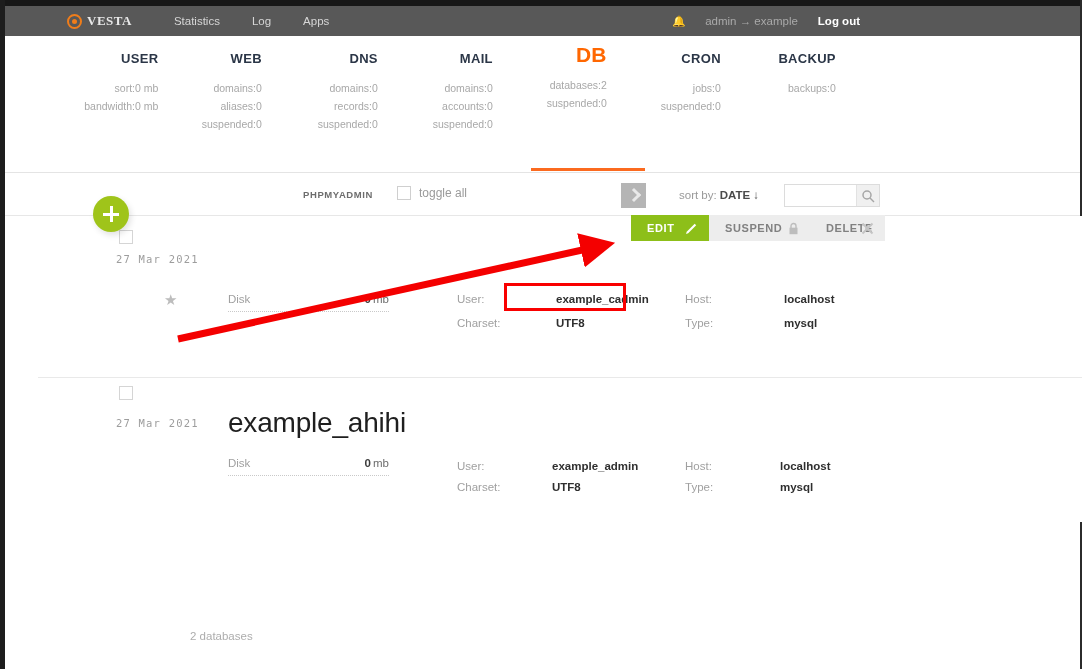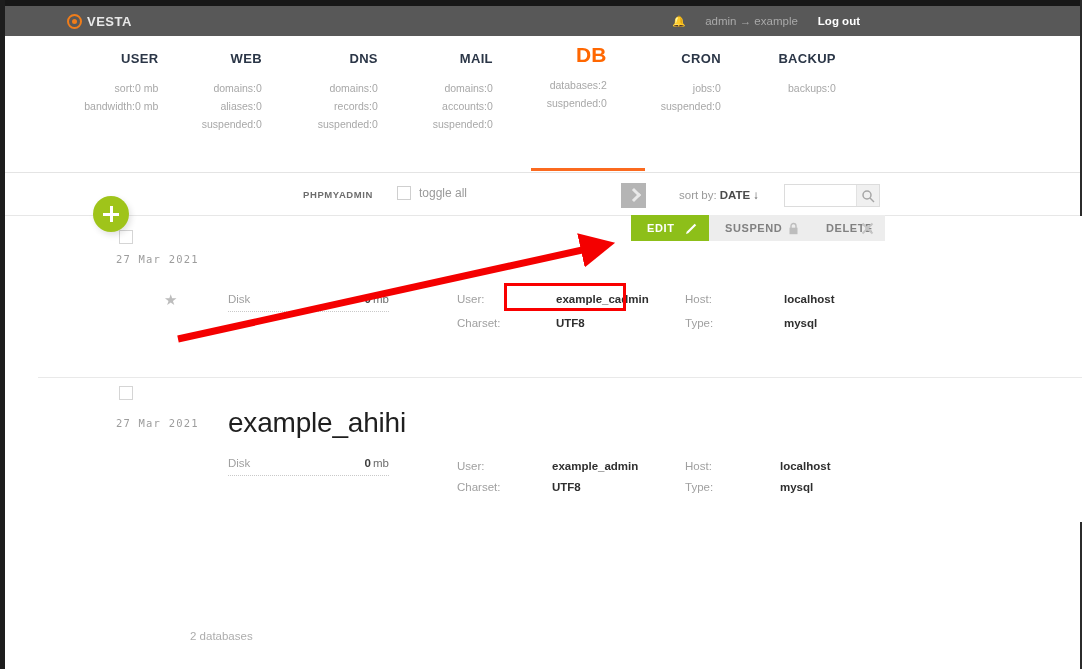--- a/index.html
+++ b/index.html
@@ -64,21 +64,21 @@
     left: 3px; top: 3px;
     width: 5px; height: 5px;
     border-radius: 50%;
     background: #f07d1a;
   }
   .brand-name {
     color: #e8e8e8;
     font-size: 13px;
     font-weight: bold;
     letter-spacing: 0.5px;
-    font-family: Liberation Sans, sans-serif;
+    font-family: Liberation Serif, serif;
   }
   .nav-links { display: flex; align-items: center; margin-left: 26px; }
   .nav-link {
     color: #d6d6d6;
     font-size: 11.5px;
     text-decoration: none;
     padding: 0 16px;
     line-height: 30px;
     cursor: pointer;
   }
@@ -419,20 +419,25 @@
 
   <div class="frame-top"></div>
   <div class="frame-left"></div>
   <div class="frame-right"></div>
 
   <div class="topbar">
     <div class="brand">
       <span class="brand-ring"></span>
       <span class="brand-name">VESTA</span>
     </div>
+    <div class="nav-links">
+      <a class="nav-link" href="#">Statistics</a>
+      <a class="nav-link" href="#">Log</a>
+      <a class="nav-link" href="#">Apps</a>
+    </div>
     <div class="topbar-right">
       <span class="bell-icon">🔔</span>
       <span class="user-ctx">admin → example</span>
       <a class="logout" href="#">Log out</a>
     </div>
   </div>
 
   <div class="stats">
 
     <div class="stat-col" style="left:68px">

